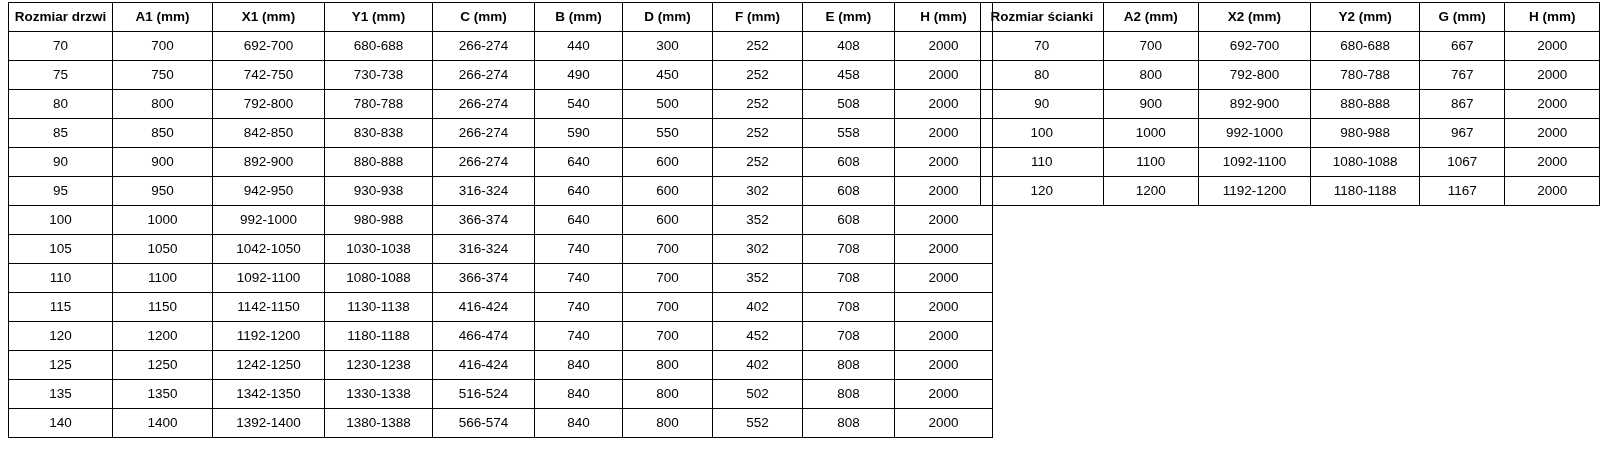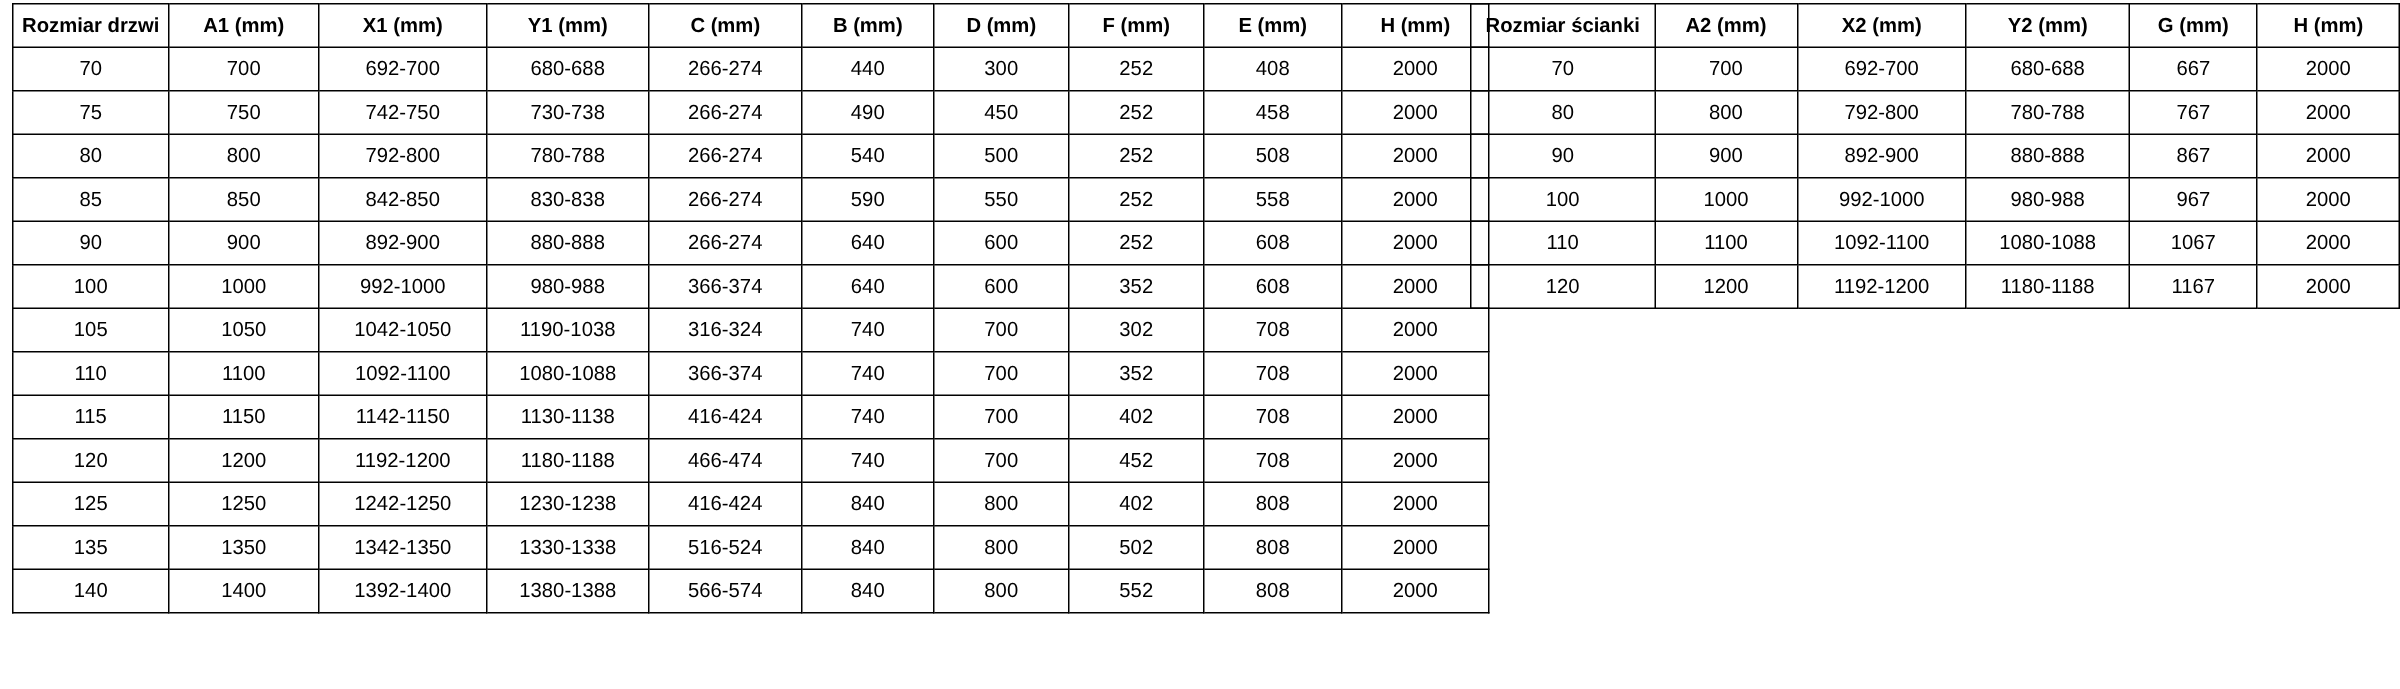--- a/index.html
+++ b/index.html
@@ -155,36 +155,48 @@
             <td>892-900</td>
             <td>880-888</td>
             <td>266-274</td>
             <td>640</td>
             <td>600</td>
             <td>252</td>
             <td>608</td>
             <td>2000</td>
           </tr>
           <tr>
+            <td>95</td>
+            <td>950</td>
+            <td>942-950</td>
+            <td>930-938</td>
+            <td>316-324</td>
+            <td>640</td>
+            <td>600</td>
+            <td>302</td>
+            <td>608</td>
+            <td>2000</td>
+          </tr>
+          <tr>
             <td>100</td>
             <td>1000</td>
             <td>992-1000</td>
             <td>980-988</td>
             <td>366-374</td>
             <td>640</td>
             <td>600</td>
             <td>352</td>
             <td>608</td>
             <td>2000</td>
           </tr>
           <tr>
             <td>105</td>
             <td>1050</td>
             <td>1042-1050</td>
-            <td>1190-1038</td>
+            <td>1030-1038</td>
             <td>316-324</td>
             <td>740</td>
             <td>700</td>
             <td>302</td>
             <td>708</td>
             <td>2000</td>
           </tr>
           <tr>
             <td>110</td>
             <td>1100</td>

